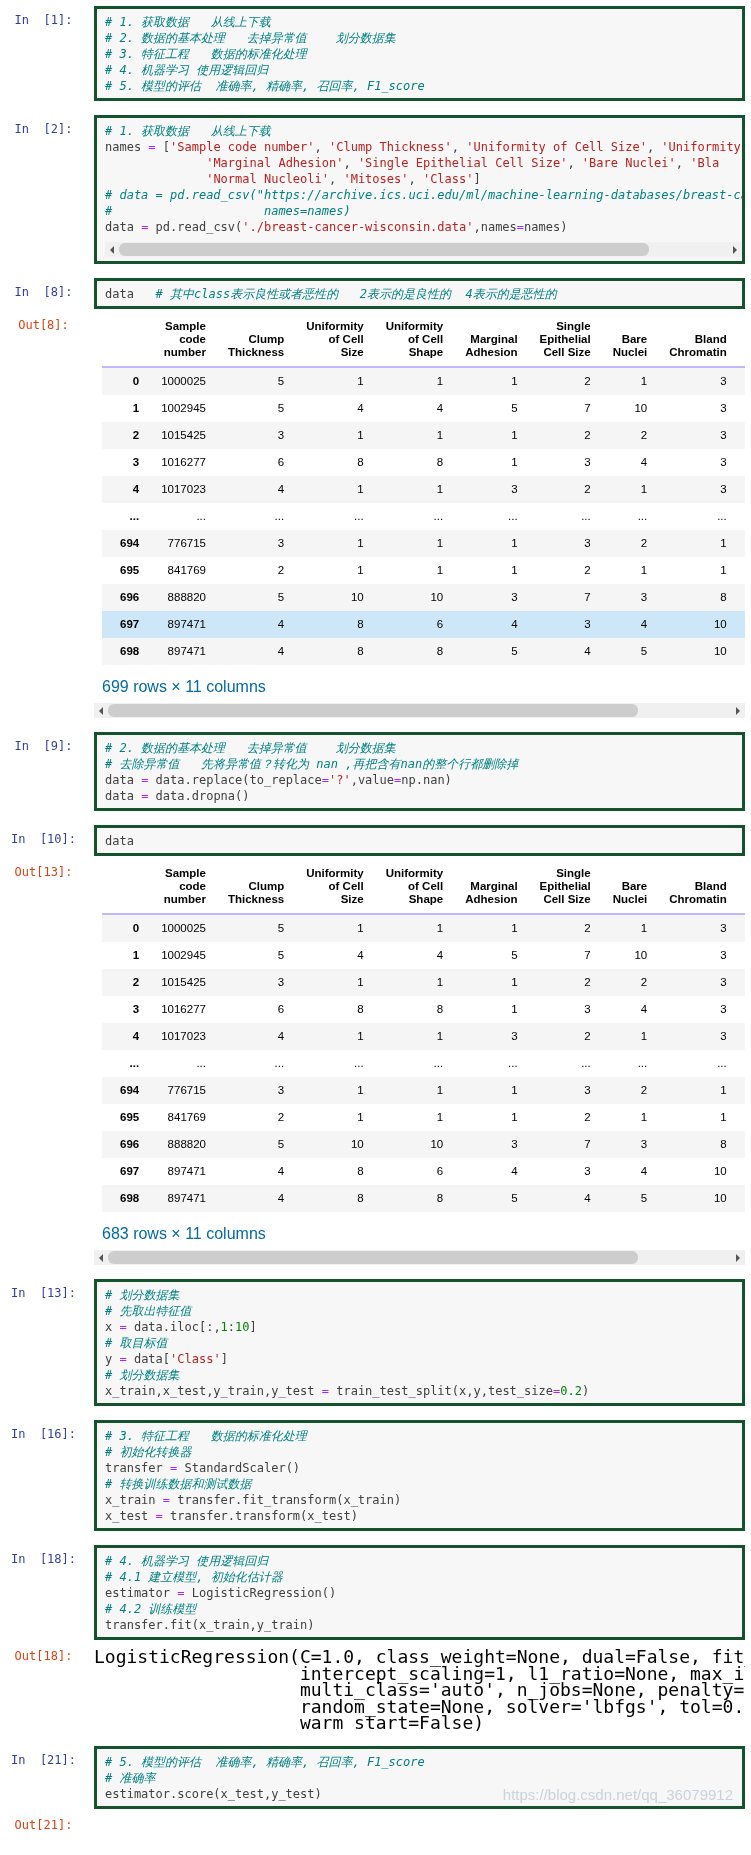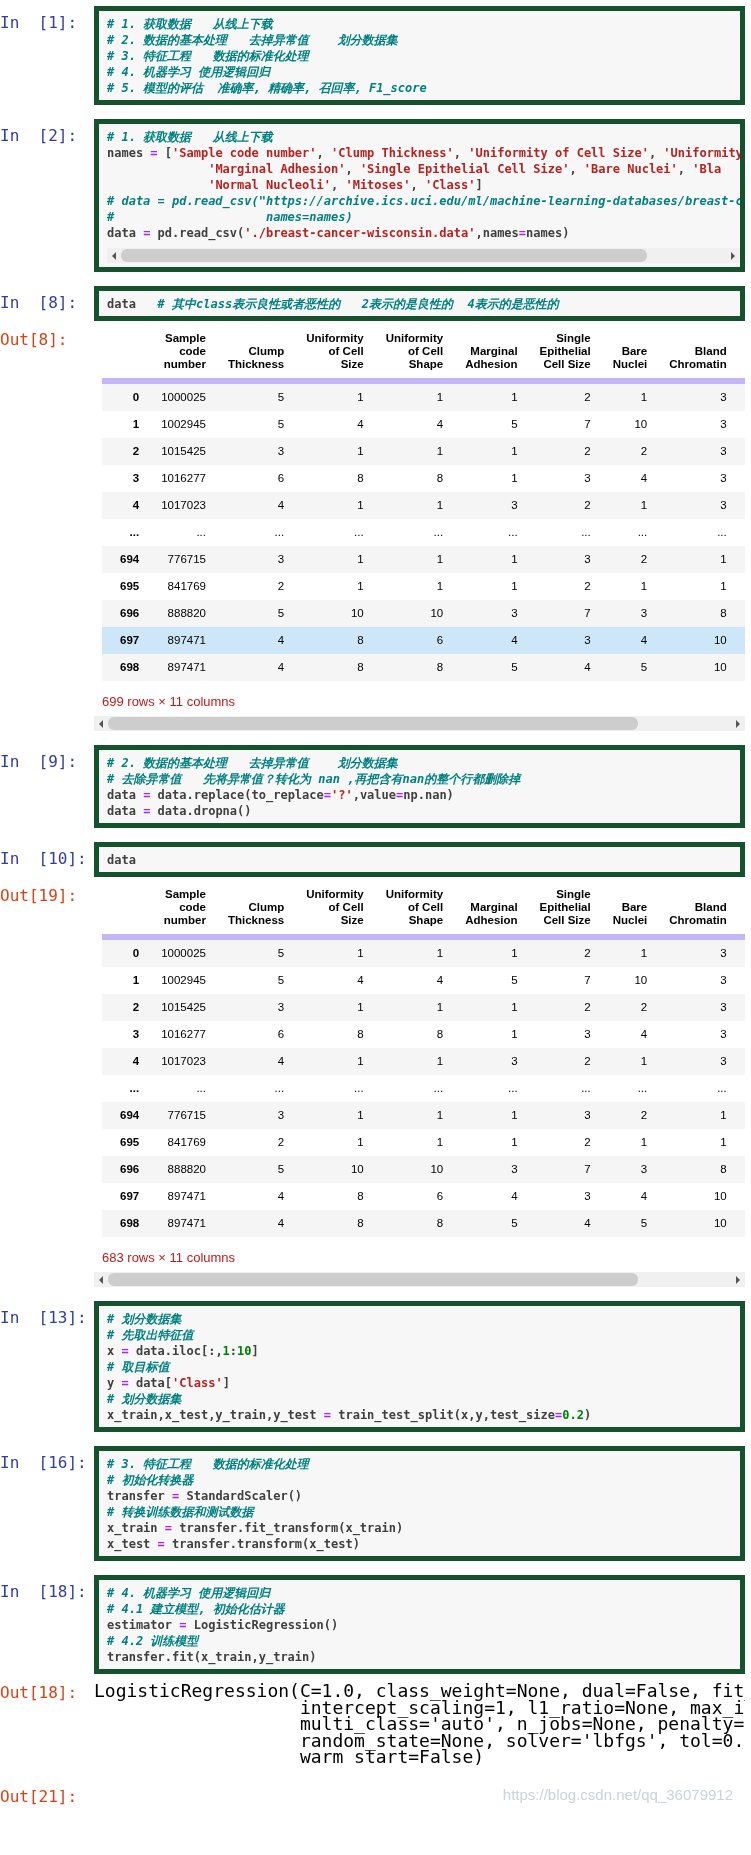--- a/index.html
+++ b/index.html
@@ -4,28 +4,28 @@
 <style>
   html,body{margin:0;padding:0;}
   body{
     width:751px;height:1855px;background:#ffffff;position:relative;overflow:hidden;
     font-family:"Liberation Sans",sans-serif;
   }
   #notebook{padding:6px 6px 0 0;}
   .cell{margin-bottom:14px;}
   .row{display:flex;align-items:flex-start;}
   .prompt{
-    flex:0 0 94px;width:94px;text-align:left;padding:7px 7px 0 0;box-sizing:border-box;
-    font-family:"DejaVu Sans Mono",monospace;font-size:16px;white-space:pre;
+    flex:0 0 94px;width:94px;text-align:center;padding:7px 7px 0 0;box-sizing:border-box;
+    font-family:"DejaVu Sans Mono",monospace;font-size:12px;white-space:pre;
   }
   .prompt.in{color:#303F9F;}
   .prompt.out{color:#D84315;}
   .inbox{
-    flex:1 1 auto;min-width:0;border:5px solid #14532d;background:#f7f7f7;
-    padding:5px 0 4px 8px;box-sizing:border-box;font-weight:bold;
+    flex:1 1 auto;min-width:0;border:3px solid #14532d;background:#f7f7f7;
+    padding:5px 0 4px 8px;box-sizing:border-box;
   }
   pre.code{
     margin:0;font-family:"DejaVu Sans Mono",monospace;font-size:12px;line-height:16px;
     white-space:pre;overflow:hidden;color:#000;
   }
   .tok-com{color:#008080;font-style:italic;}
   .tok-str{color:#BA2121;}
   .tok-op{color:#AA22FF;}
   .tok-num{color:#008000;}
   .tok-pln{color:#404040;}
@@ -34,27 +34,27 @@
   pre.outtext{
     margin:0;padding-top:7px;font-family:"DejaVu Sans Mono",monospace;
     font-size:18px;line-height:16.5px;white-space:pre;color:#000;overflow:hidden;
   }
   table.dataframe{border-collapse:collapse;font-size:11.5px;color:#000;margin:2px 0 0 8px;}
   .dataframe th,.dataframe td{
     text-align:right;padding:7px 4px 7px 18px;white-space:nowrap;line-height:13px;
     border:none;
   }
   .dataframe thead th{
-    font-weight:bold;vertical-align:bottom;border-bottom:6px solid #c4b5fd;
+    font-weight:bold;vertical-align:bottom;border-bottom:2px solid #c4b5fd;
     white-space:normal;max-width:64px;
   }
   .dataframe tbody th{font-weight:bold;}
   .dataframe tbody tr.stripe{background:#f5f5f5;}
   .dataframe tbody tr.hl{background:#cde7f8;}
-  .tfoot{margin:13px 0 2px 8px;font-size:13px;color:#b91c1c;}
+  .tfoot{margin:13px 0 2px 8px;font-size:16px;color:#0369a1;}
   .hscroll{display:flex;align-items:center;height:15px;margin-top:7px;}
   .sb-btn{flex:0 0 14px;height:15px;position:relative;background:#f0f0f0;}
   .sb-btn::before{
     content:"";position:absolute;top:50%;left:50%;transform:translate(-50%,-50%);
     width:0;height:0;border:4px solid transparent;
   }
   .sb-btn.left::before{border-right-color:#555;border-left-width:0;}
   .sb-btn.right::before{border-left-color:#555;border-right-width:0;}
   .sb-track{flex:1 1 auto;height:15px;background:#f0f0f0;position:relative;}
   .sb-thumb{position:absolute;top:1px;left:0;height:13px;background:#cdcdcd;border-radius:6px;}
@@ -285,21 +285,21 @@
       </div>
     </div>
     <div class="cell">
       <div class="row">
         <div class="prompt in">In  [10]:</div>
         <div class="inbox">
           <pre class="code"><span class="tok-pln">data</span></pre>
         </div>
       </div>
       <div class="row outrow">
-        <div class="prompt out">Out[19]:</div>
+        <div class="prompt out">Out[13]:</div>
         <div class="outarea">
           <div class="tablewrap">
             <table class="dataframe">
               <thead>
                 <tr>
                   <th></th>
                   <th>Sample code number</th>
                   <th>Clump Thickness</th>
                   <th>Uniformity of Cell Size</th>
                   <th>Uniformity of Cell Shape</th>
@@ -500,18 +500,26 @@
         <div class="outarea">
           <pre class="outtext">LogisticRegression(C=1.0, class_weight=None, dual=False, fit_intercept=True,
                    intercept_scaling=1, l1_ratio=None, max_iter=100,
                    multi_class='auto', n_jobs=None, penalty='l2',
                    random_state=None, solver='lbfgs', tol=0.0001, verbose=0,
                    warm_start=False)</pre>
         </div>
       </div>
     </div>
     <div class="cell">
+      <div class="row">
+        <div class="prompt in">In  [21]:</div>
+        <div class="inbox">
+          <pre class="code"><span class="tok-com"># 5. 模型的评估  准确率, 精确率, 召回率, F1_score</span>
+<span class="tok-com"># 准确率</span>
+<span class="tok-pln">estimator.score(x_test,y_test)</span></pre>
+        </div>
+      </div>
       <div class="row outrow">
         <div class="prompt out">Out[21]:</div>
       </div>
     </div>
   </div>
 <div id="watermark">https://blog.csdn.net/qq_36079912</div>
 
 </body></html>

